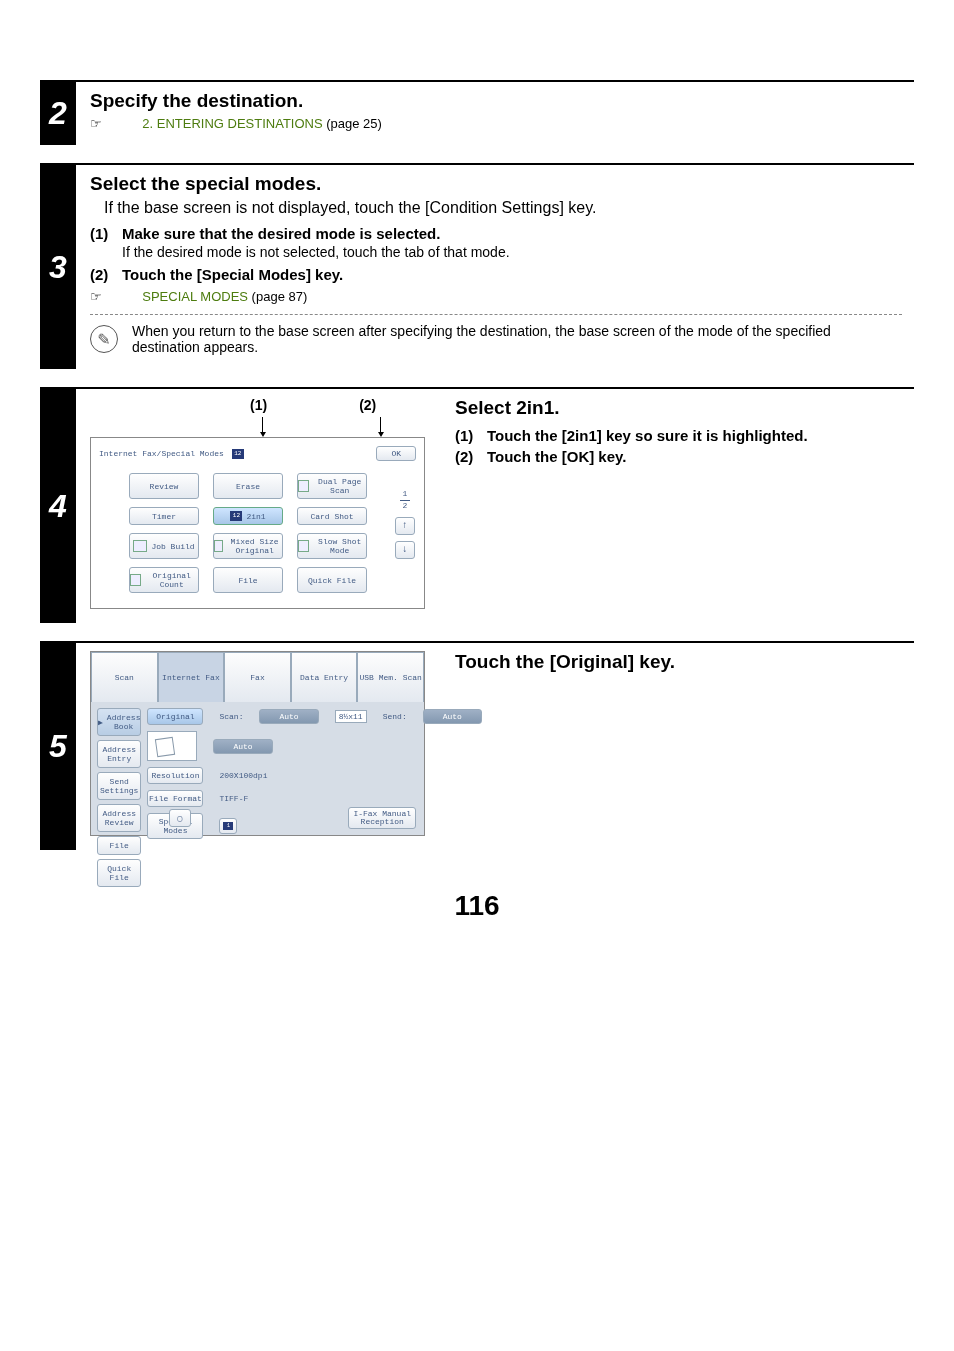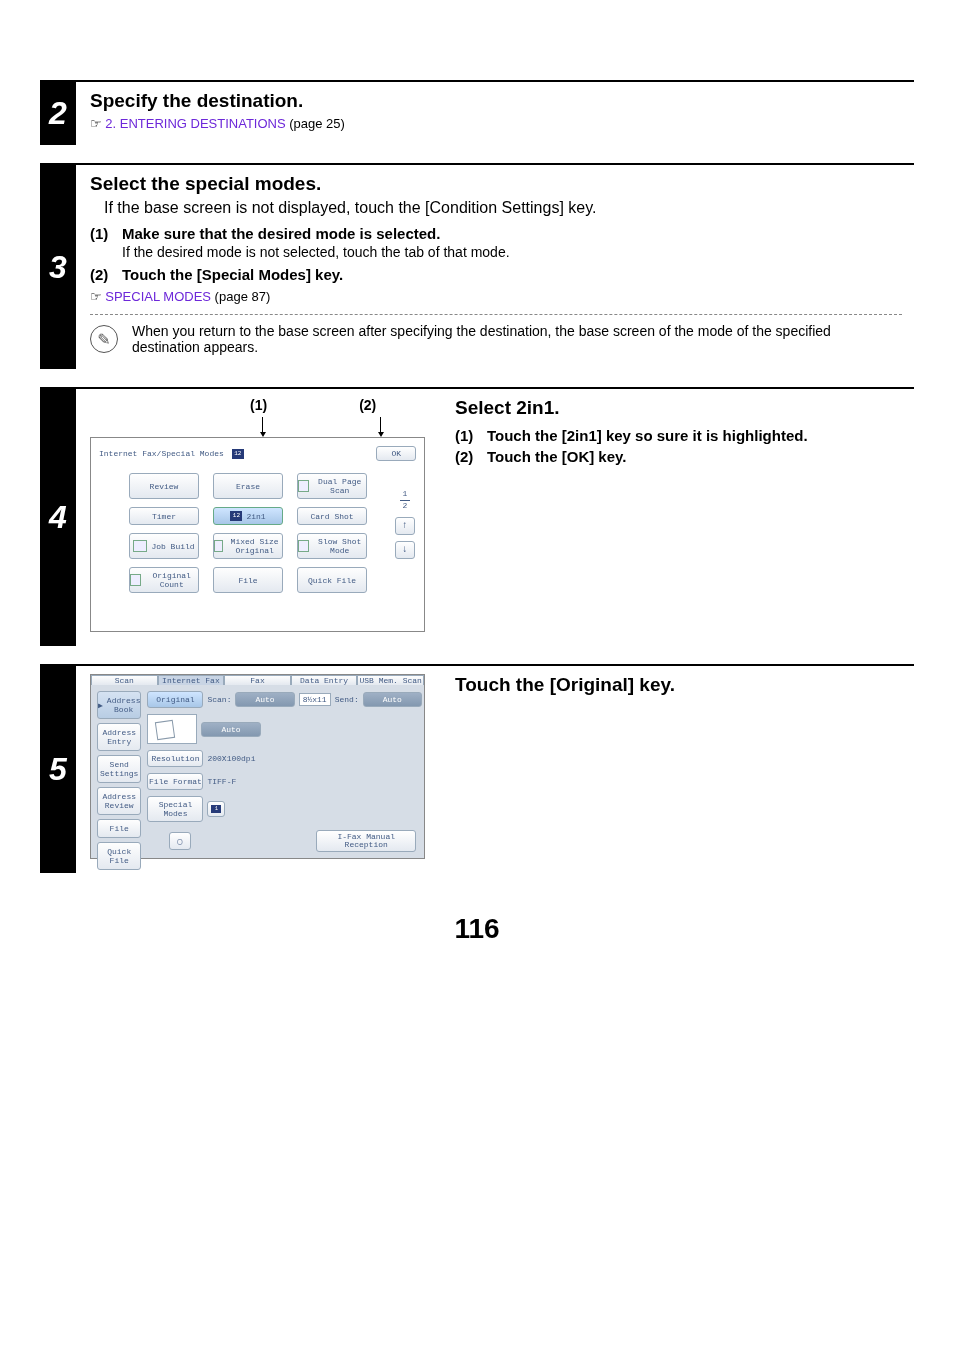--- a/index.html
+++ b/index.html
@@ -32,21 +32,21 @@
   .step-body {
     flex: 1;
     padding: 8px 12px 14px 14px;
   }
   h2.step-title {
     font-size: 19px;
     font-weight: bold;
     margin-bottom: 4px;
   }
   .pointer { font-size: 13px; }
-  .pointer-link { color: #6d28d9; }
+  .pointer-link { color: #4d7c0f; margin-left: 37px; }
   .subtext { font-size: 16px; margin-bottom: 8px; margin-left: 14px; }
   .sub-item { margin-bottom: 6px; }
   .sub-item-head { display: flex; }
   .sub-num { font-weight: bold; width: 32px; flex-shrink: 0; font-size: 15px; }
   .sub-title { font-weight: bold; font-size: 15px; }
   .sub-desc { font-size: 14px; margin-left: 32px; margin-top: 2px; }
   .dashed-sep {
     border-top: 1px dashed #888;
     margin: 10px 0 8px 0;
   }
@@ -92,21 +92,21 @@
     position: absolute;
     bottom: -2px; left: -3px;
     border-left: 3px solid transparent;
     border-right: 3px solid transparent;
     border-top: 5px solid #000;
   }
   .s4-touch {
     border: 1px solid #888;
     padding: 8px 8px 4px 8px;
     width: 335px;
-    height: 195px;
+    height: 172px;
     position: relative;
     font-family: "Courier New", monospace;
     font-size: 8px;
     color: #425b84;
   }
   .s4-header {
     display: flex; justify-content: space-between; align-items: center;
     margin-bottom: 12px;
   }
   .s4-header-left { display: flex; align-items: center; gap: 8px; }
@@ -158,45 +158,45 @@
     font-family: "Courier New", monospace;
     font-size: 8px;
     color:#425b84;
     background:#d6dde6;
     position: relative;
   }
   .s5-tabs {
     display:flex;
   }
   .s5-tab {
-    flex:1;text-align:center;padding:0 0;
+    flex:1;text-align:center;padding:20px 0;
     border:1px solid #9ab;border-bottom:none;
     background:linear-gradient(#fdfdfd,#e4e9f0);
   }
   .s5-tab.active{ background:#c8d4e4; }
   .s5-body { display:flex; padding:6px; gap:6px; }
   .s5-left { width:72px; display:flex; flex-direction:column; gap:4px;}
   .s5-left .s4-btn { width:100%; padding:4px 0; }
   .s5-left .s4-btn.sel { background:linear-gradient(#d5e2f2,#b8cde4); }
   .s5-right { flex:1; display:flex; flex-direction:column; gap:6px;}
-  .s5-line { display:flex; align-items:center; gap:4px;}
+  .s5-line { display:flex; align-items:center; gap:16px;}
   .s5-lbl {
     width:56px;border:1px solid #9ab;border-radius:3px;padding:3px 0;
     text-align:center;background:linear-gradient(#fff,#e4e9f0);
   }
   .s5-lbl.hl { background:linear-gradient(#cfe5ff,#a8c7e8); }
   .s5-pill {
     border:1px solid #9ab;border-radius:3px;padding:2px 19px;
     background:linear-gradient(#9fb0c5,#8398b0);color:#fff;
   }
   .s5-preview { width:50px;height:30px;border:1px solid #9ab;background:#fff;display:inline-block;position:relative;}
   .s5-preview::after{content:'';position:absolute;border:1px solid #89a;left:8px;top:6px;width:16px;height:16px;transform:rotate(-8deg);}
   .s5-bottom {position:absolute;bottom:6px;left:78px;right:8px;display:flex;justify-content:space-between;align-items:center;}
   .s5-bottom-left{width:22px;height:18px;border:1px solid #9ab;border-radius:3px;background:linear-gradient(#fff,#e4e9f0);display:flex;align-items:center;justify-content:center;}
-  .s5-bottom-right{border:1px solid #9ab;border-radius:3px;padding:2px 20px;background:linear-gradient(#fff,#e4e9f0);text-align:center;line-height:1;}
+  .s5-bottom-right{border:1px solid #9ab;border-radius:3px;padding:2px 4px;background:linear-gradient(#fff,#e4e9f0);text-align:center;line-height:1;}
 
   .step4-right, .step5-right { flex:1; }
   .step4-right h2, .step5-right h2 { font-size:19px;font-weight:bold;margin-bottom:8px;}
   .step4-right .sub-item-head, .step5-right .sub-item-head { margin-bottom:4px;}
 
   .page-num {
     text-align:center;
     font-size: 28px;
     font-weight: bold;
     margin-top: 40px;

